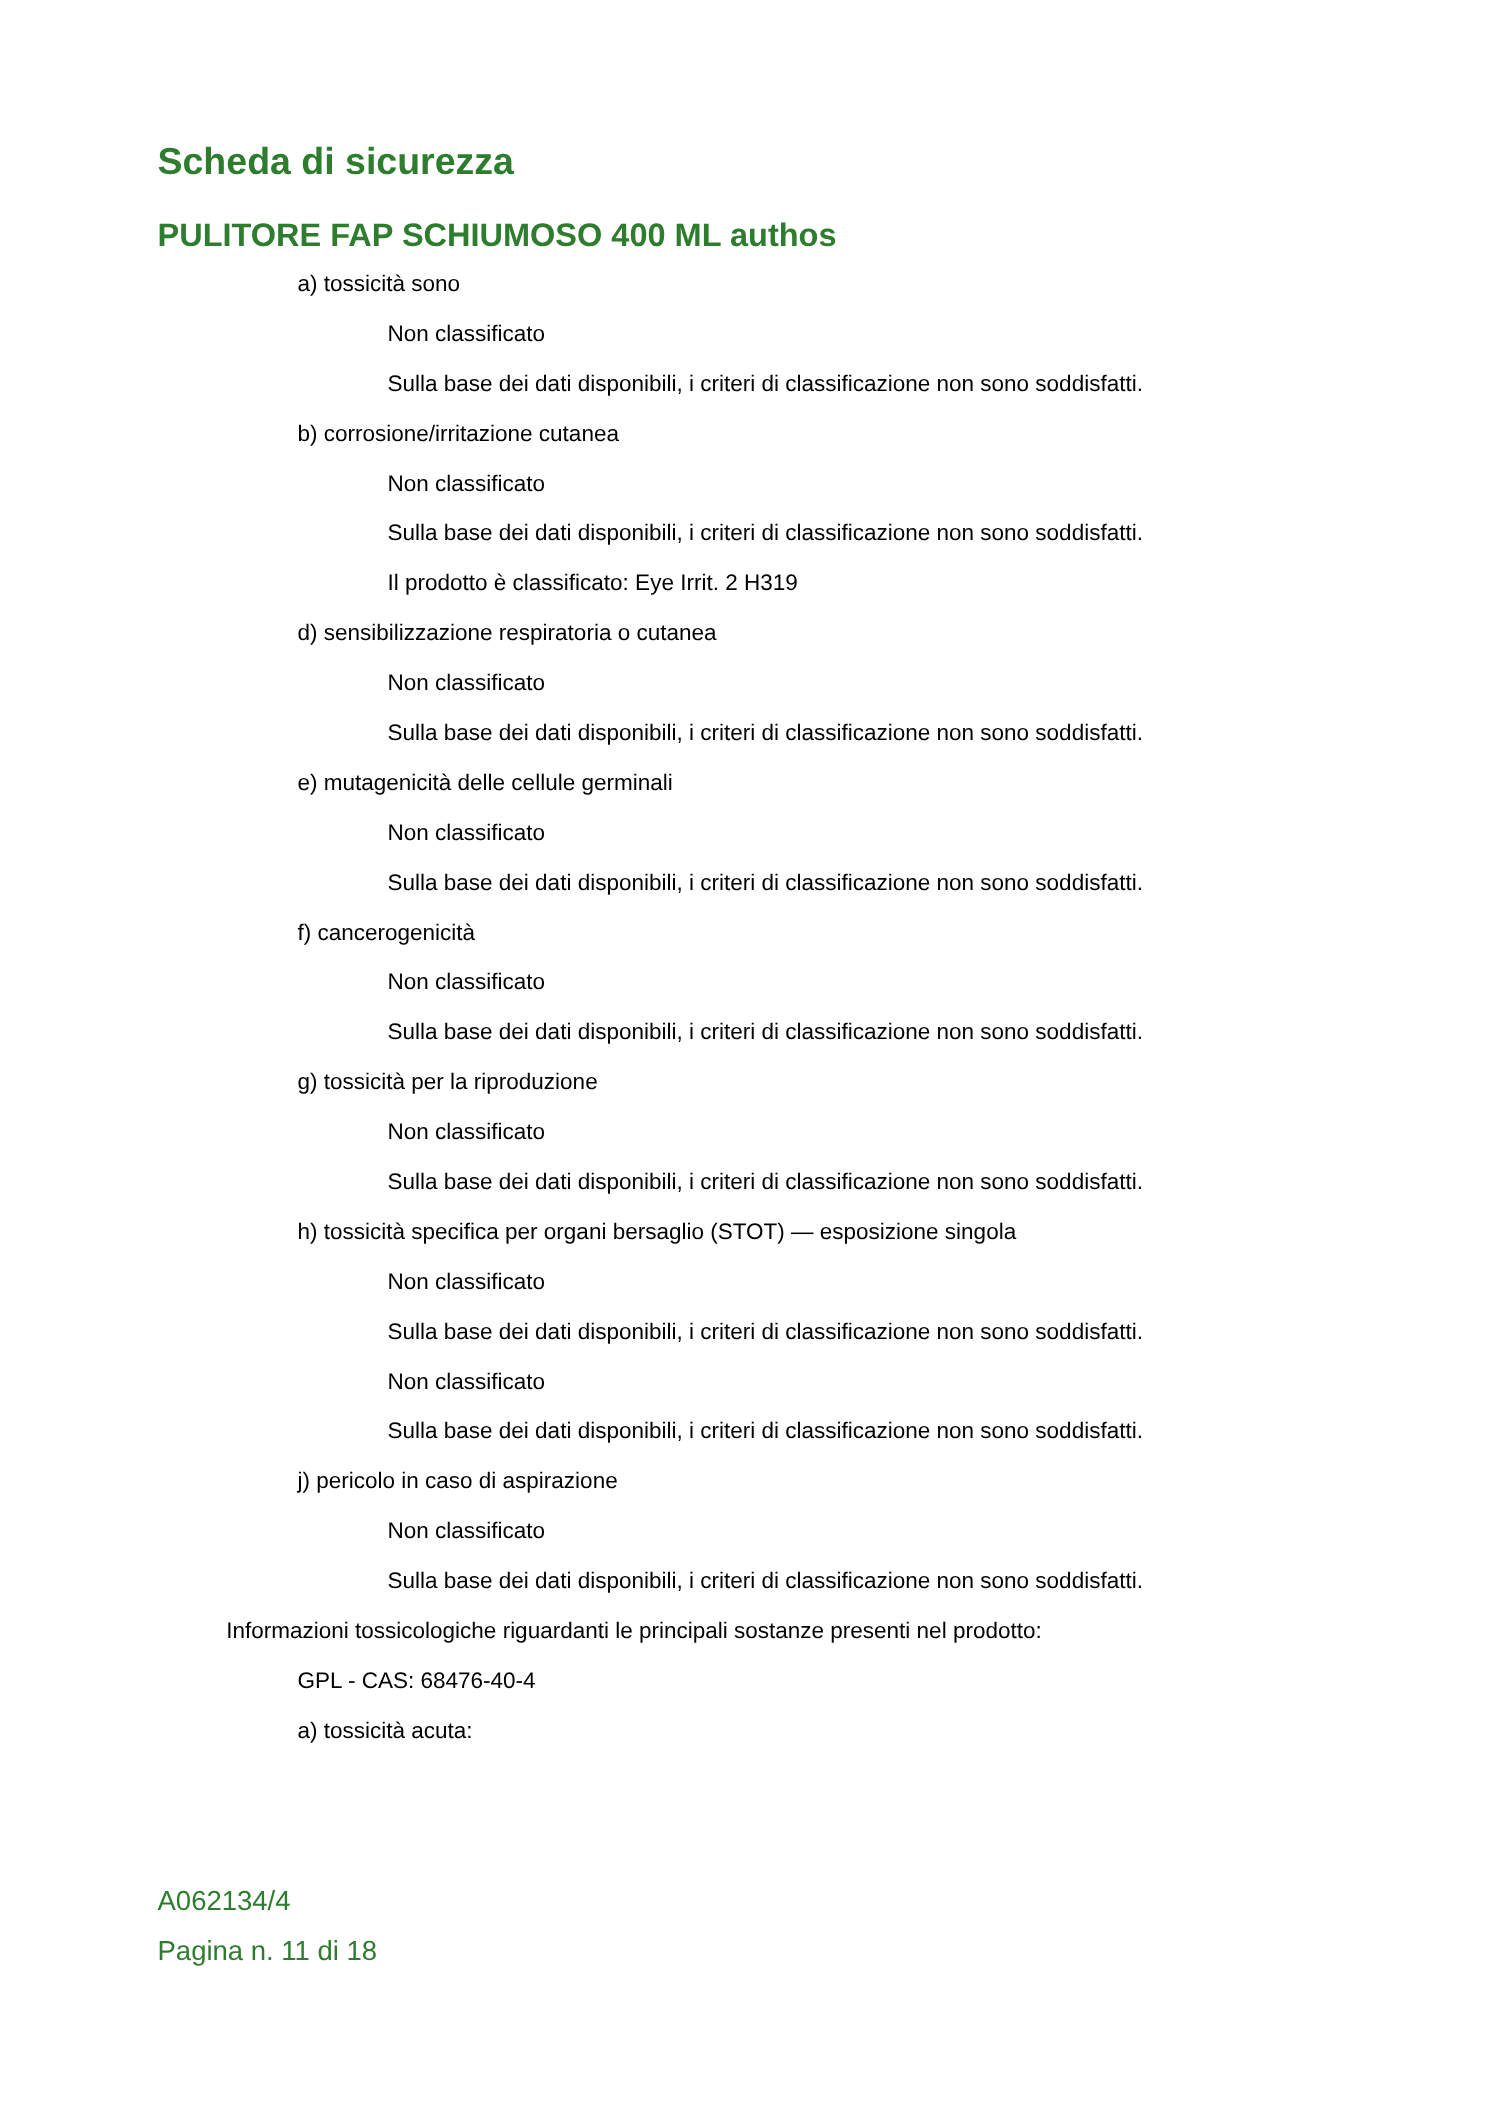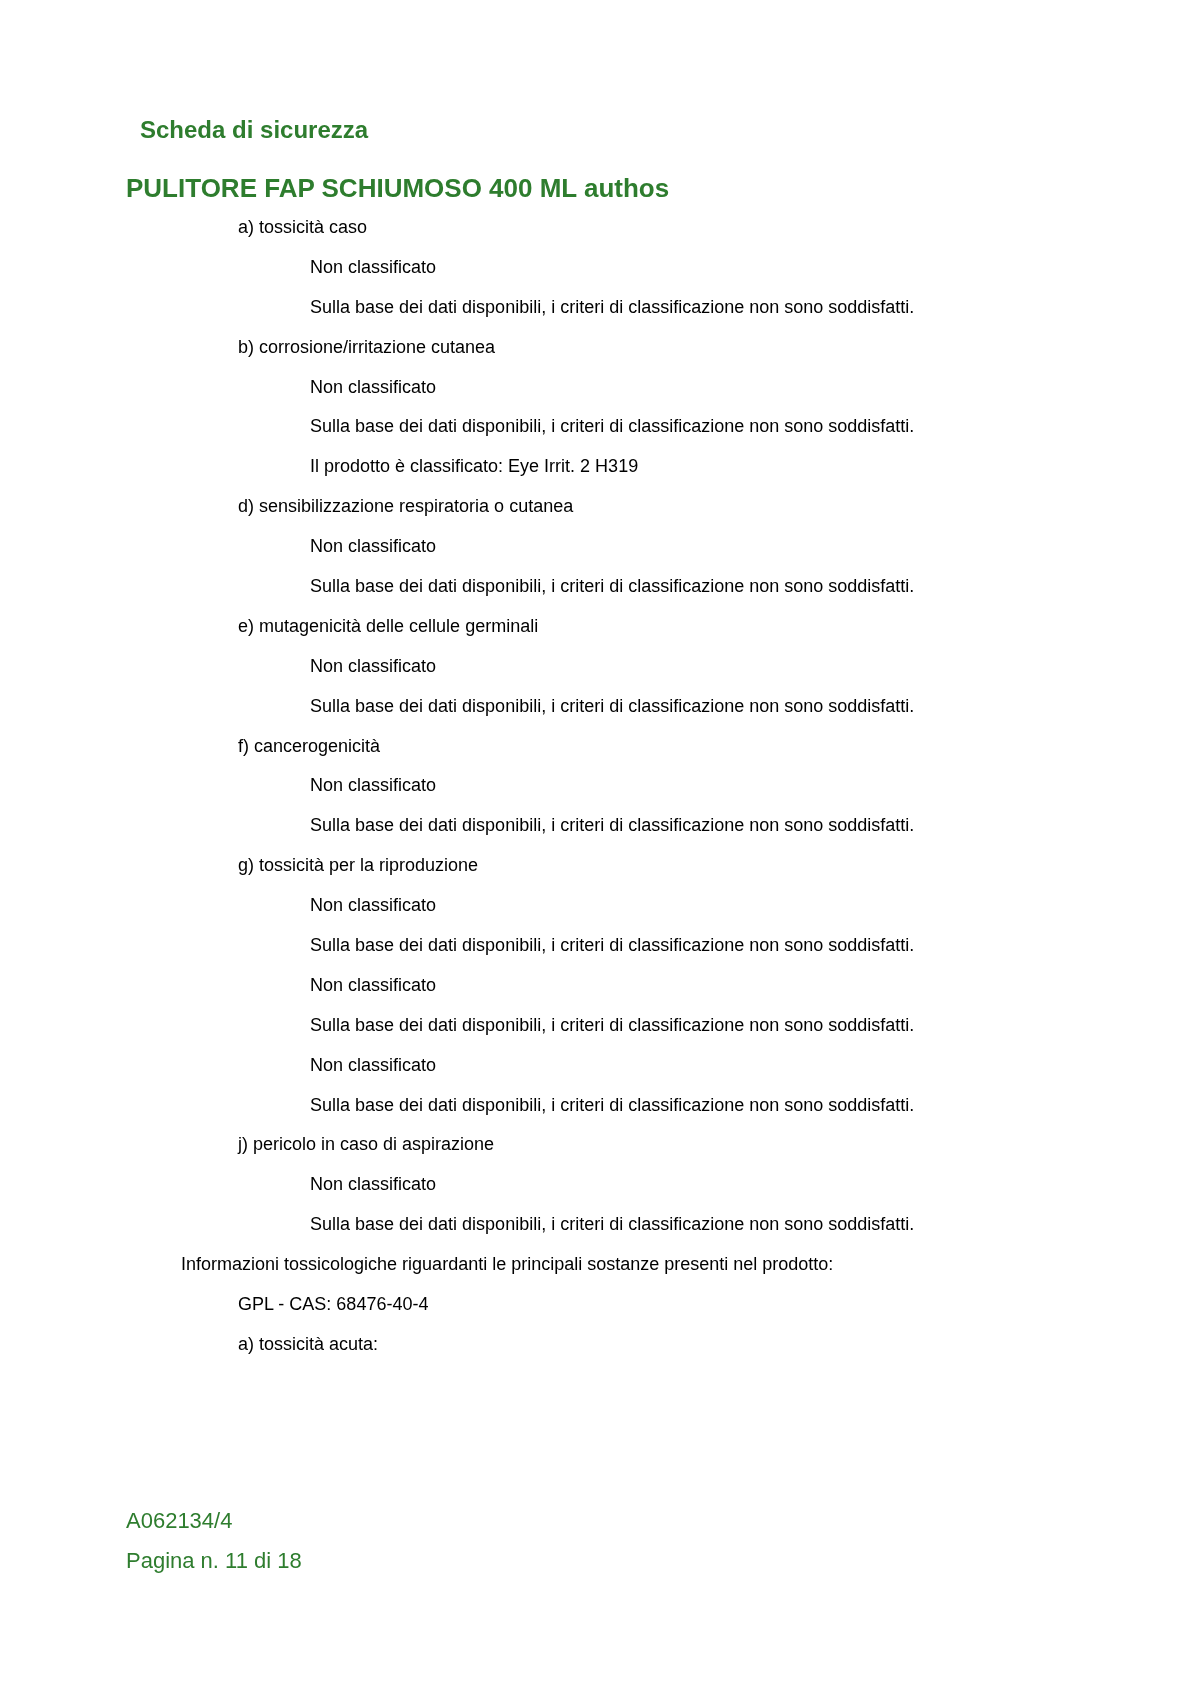--- a/index.html
+++ b/index.html
@@ -14,23 +14,23 @@
   }
   .page {
     position: relative;
     width: 1190px;
     height: 1684px;
     background: var(--page-background);
     overflow: hidden;
   }
   .doc-title {
     position: absolute;
-    left: 140px;
+    left: 126px;
     top: 116px;
-    font-size: 24px;
+    font-size: 30px;
     line-height: 28px;
     font-weight: bold;
     color: var(--heading-green);
     white-space: nowrap;
   }
   .product-title {
     position: absolute;
     left: 126px;
     top: 173px;
     font-size: 26px;
@@ -73,21 +73,21 @@
 
 <div class="page">
 
   <header>
     <h1 class="doc-title">Scheda di sicurezza</h1>
     <h2 class="product-title">PULITORE FAP SCHIUMOSO 400 ML authos</h2>
   </header>
 
   <main class="lines">
 
-      <p class="line" data-indent="2">a) tossicità caso</p>
+      <p class="line" data-indent="2">a) tossicità sono</p>
 
       <p class="line" data-indent="3">Non classificato</p>
 
       <p class="line" data-indent="3">Sulla base dei dati disponibili, i criteri di classificazione non sono soddisfatti.</p>
 
       <p class="line" data-indent="2">b) corrosione/irritazione cutanea</p>
 
       <p class="line" data-indent="3">Non classificato</p>
 
       <p class="line" data-indent="3">Sulla base dei dati disponibili, i criteri di classificazione non sono soddisfatti.</p>
@@ -112,20 +112,21 @@
       <p class="line" data-indent="3">Non classificato</p>
 
       <p class="line" data-indent="3">Sulla base dei dati disponibili, i criteri di classificazione non sono soddisfatti.</p>
 
       <p class="line" data-indent="2">g) tossicità per la riproduzione</p>
 
       <p class="line" data-indent="3">Non classificato</p>
 
       <p class="line" data-indent="3">Sulla base dei dati disponibili, i criteri di classificazione non sono soddisfatti.</p>
 
+      <p class="line" data-indent="2">h) tossicità specifica per organi bersaglio (STOT) — esposizione singola</p>
 
       <p class="line" data-indent="3">Non classificato</p>
 
       <p class="line" data-indent="3">Sulla base dei dati disponibili, i criteri di classificazione non sono soddisfatti.</p>
 
 
       <p class="line" data-indent="3">Non classificato</p>
 
       <p class="line" data-indent="3">Sulla base dei dati disponibili, i criteri di classificazione non sono soddisfatti.</p>
 

